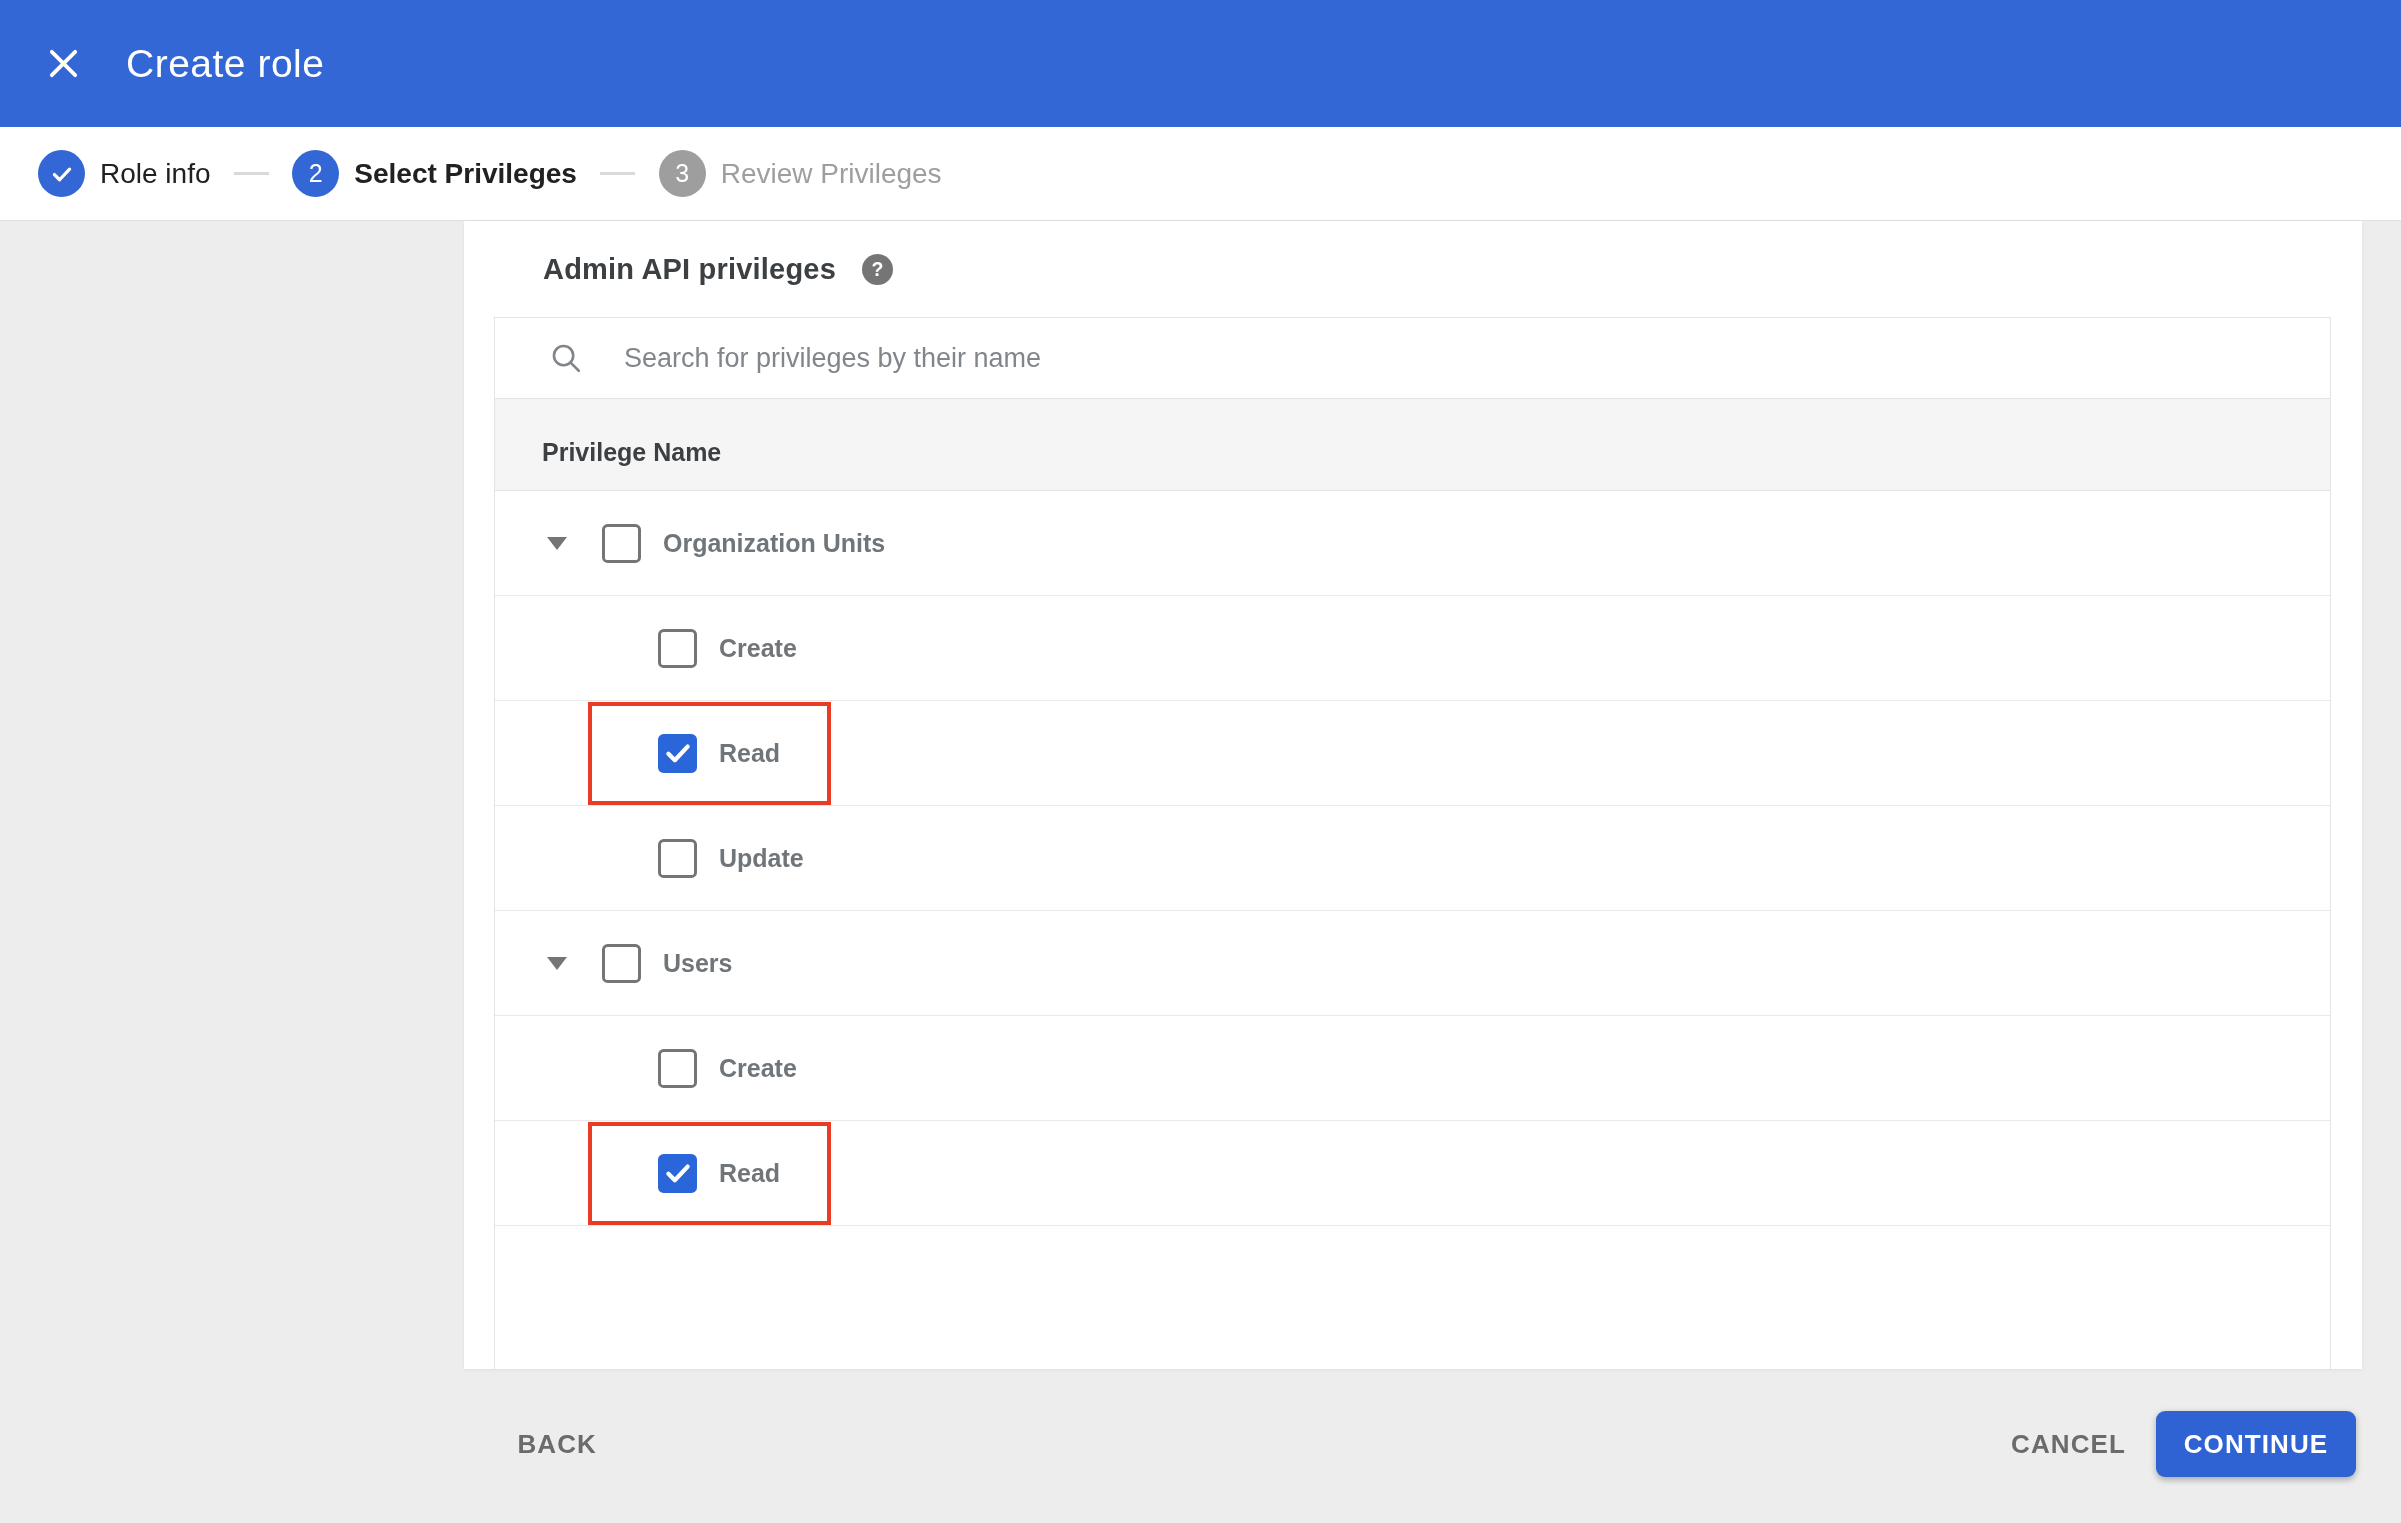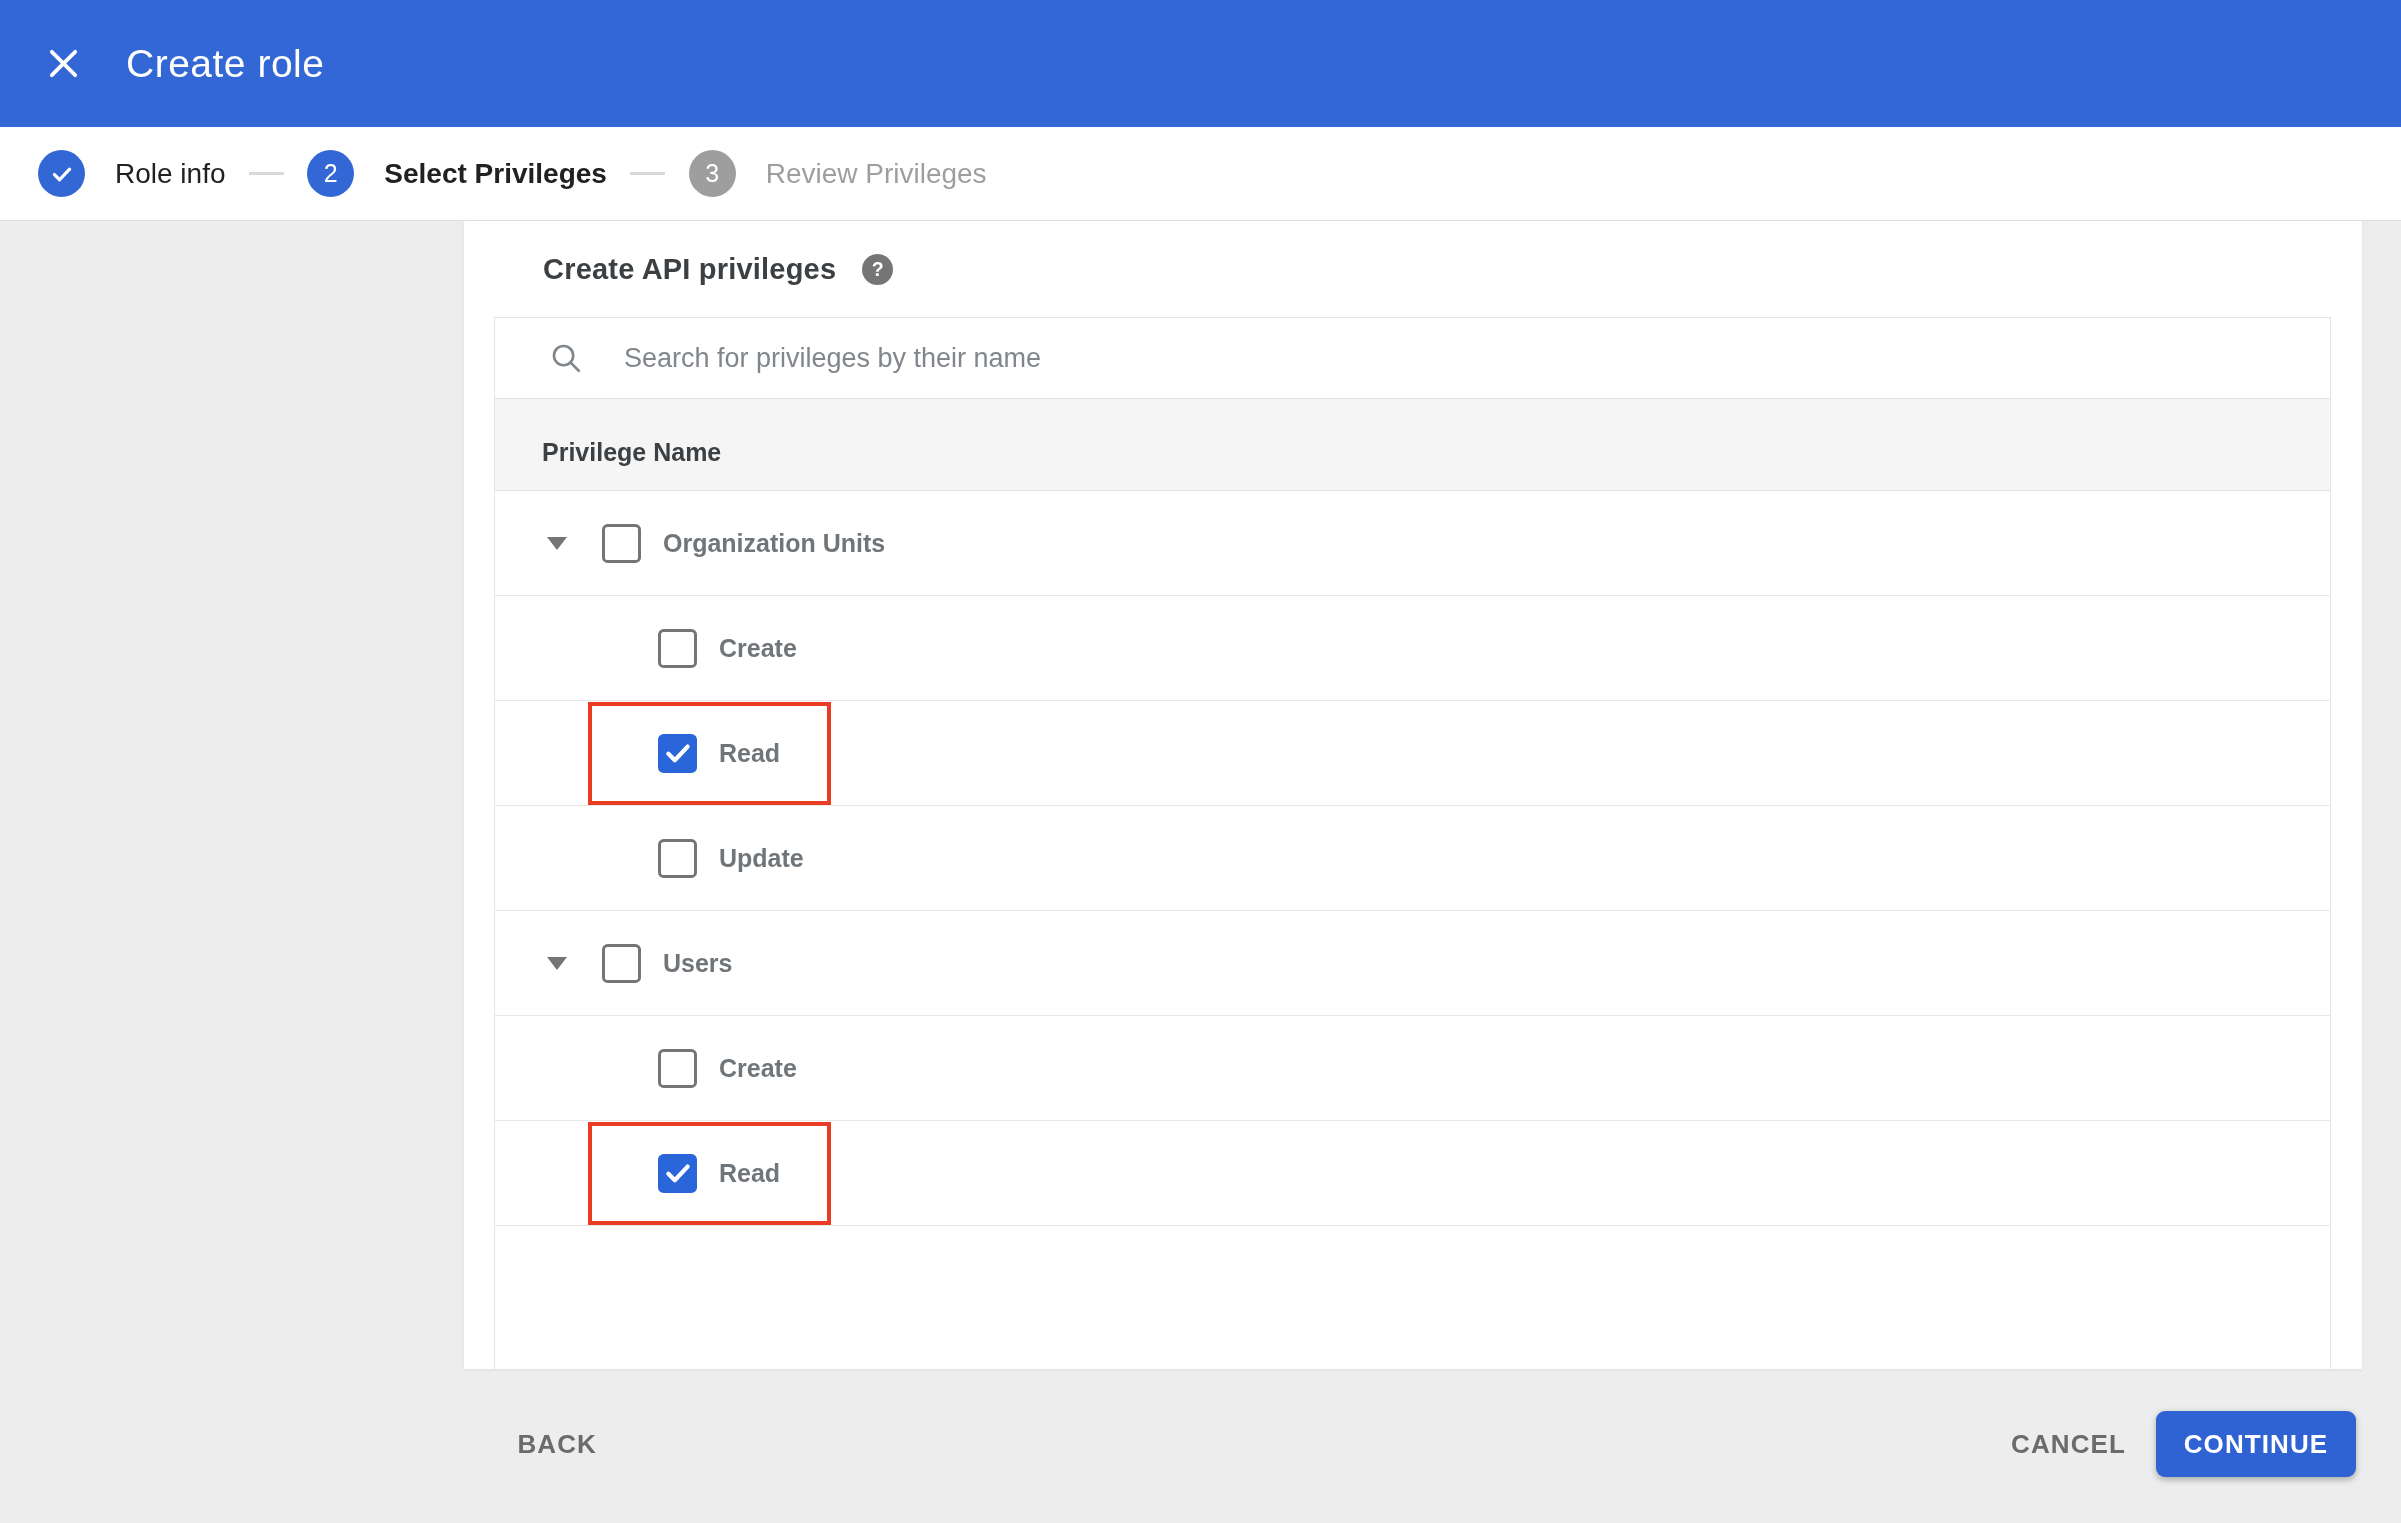--- a/index.html
+++ b/index.html
@@ -21,21 +21,21 @@
     display:flex; align-items:center; justify-content:center; cursor:pointer;
   }
   .appbar-title { color:#ffffff; font-size:39px; font-weight:400; margin-left:35px; letter-spacing:0.5px; }
 
   
   .stepper {
     position:absolute; left:0; top:127px; width:2401px; height:94px;
     background:#ffffff; border-bottom:1.9px solid #e0e0e0;
     display:flex; align-items:center; padding-left:38px; gap:16px;
   }
-  .step { display:flex; align-items:center; gap:30px; }
+  .step { display:flex; align-items:center; gap:15px; }
   .step-circle {
     width:47px; height:47px; border-radius:50%;
     display:flex; align-items:center; justify-content:center;
     color:#ffffff; font-size:25px; flex:none;
   }
   .step-circle.done, .step-circle.active { background:#3367d6; }
   .step-circle.upcoming { background:#9e9e9e; }
   .step-label { font-size:28px; color:#212121; white-space:nowrap; }
   .step-label.active { font-weight:bold;text-align:right; }
   .step-label.upcoming { color:#9e9e9e; }
@@ -143,21 +143,21 @@
   </div>
   <div class="step-dash"></div>
   <div class="step">
     <div class="step-circle upcoming">3</div>
     <div class="step-label upcoming">Review Privileges</div>
   </div>
 </div>
 
 <div class="card">
   <div class="card-heading-row">
-    <div class="card-heading">Create API privileges</div>
+    <div class="card-heading">Admin API privileges</div>
     <div class="help-icon">?</div>
   </div>
 
   <div class="ptable">
     <div class="search-row">
       <svg width="35" height="35" viewBox="0 0 24 24" style="margin-left:1.9px;">
         <circle cx="10" cy="10" r="6.6" stroke="#80868b" stroke-width="1.8" fill="none"></circle>
         <line x1="15" y1="15" x2="20.4" y2="20.4" stroke="#80868b" stroke-width="1.8" stroke-linecap="round"></line>
       </svg>
       <input class="search-input" type="text" placeholder="Search for privileges by their name" style="">

